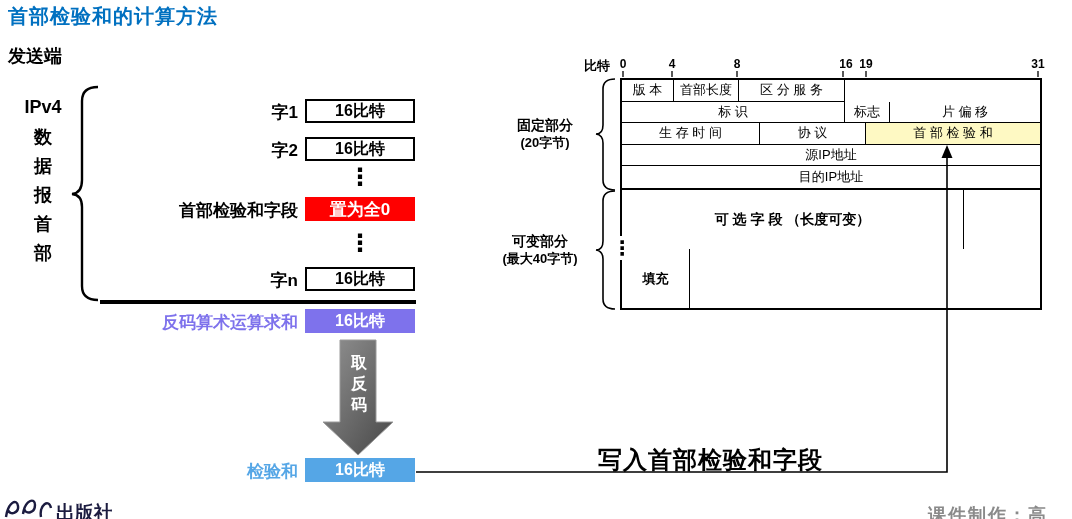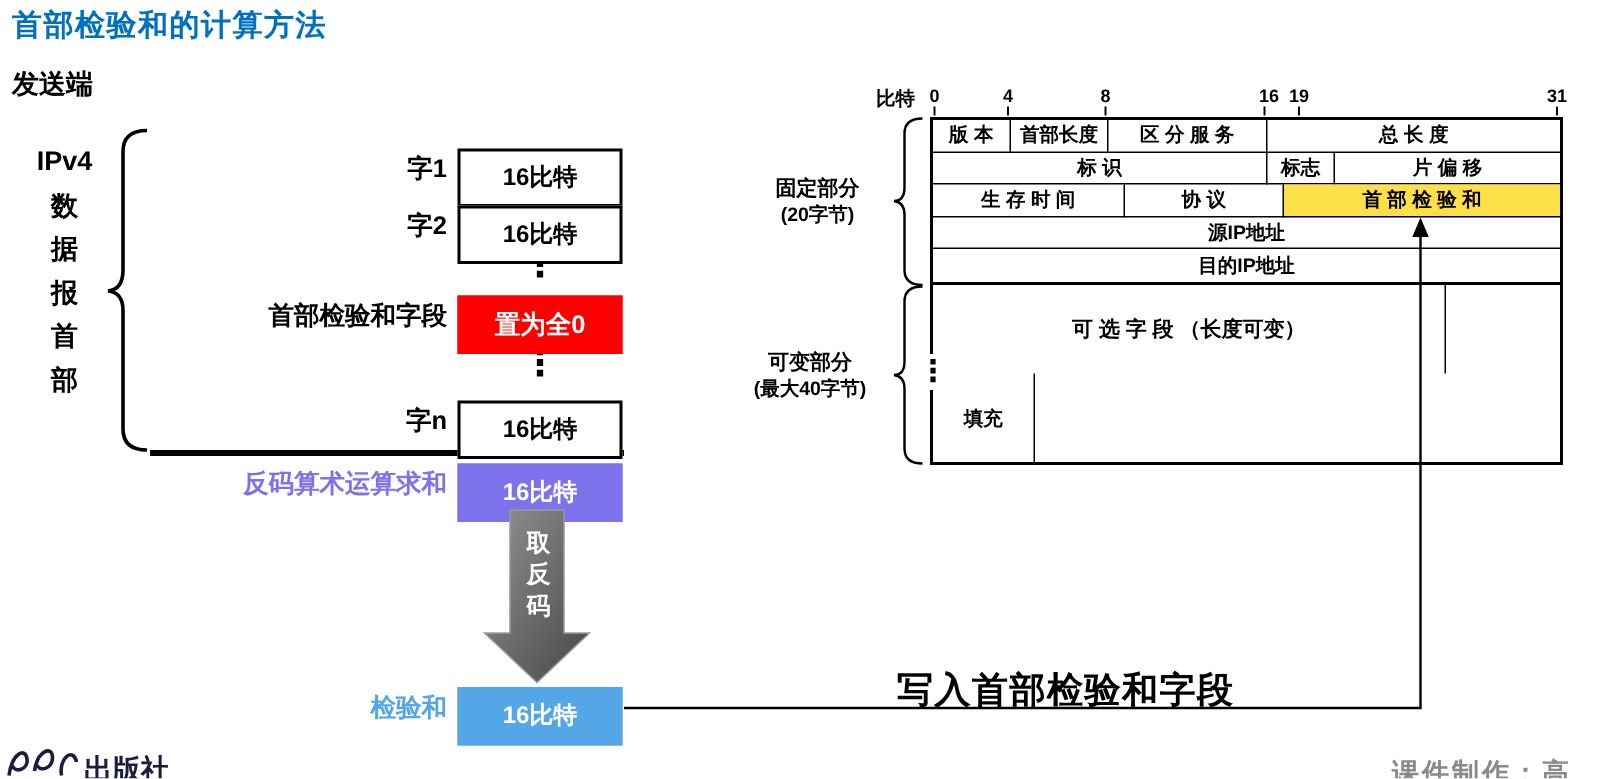--- a/index.html
+++ b/index.html
@@ -16,21 +16,21 @@
   .ipv4 .vert{width:20px;margin:3px auto 0;word-break:break-all;line-height:29px}
 
   .rowlabel{font-size:17px;font-weight:bold;text-align:right;line-height:24px}
   .lab-w1{left:230px;top:101px;width:68px}
   .lab-w2{left:230px;top:139px;width:68px}
   .lab-field{left:110px;top:199px;width:188px}
   .lab-wn{left:230px;top:269px;width:68px}
   .lab-sum{left:88px;top:311px;width:210px;color:#7E72EC}
   .lab-res{left:214px;top:460px;width:84px;color:#55A6E6}
 
-  .box{left:305px;width:110px;height:39px;border:2px solid #000;background:#fff;display:flex;align-items:center;justify-content:center;font-size:16px;font-weight:bold;z-index:2}
+  .box{left:305px;width:110px;height:24px;border:2px solid #000;background:#fff;display:flex;align-items:center;justify-content:center;font-size:16px;font-weight:bold;z-index:2}
   .box-w1{top:99px}.box-w2{top:137px}.box-wn{top:267px}
   .box.red{top:197px;background:#FF0000;border-color:#FF0000;color:#fff;font-size:17px}
   .box.purple{top:309px;background:#7E72EC;border-color:#7E72EC;color:#fff}
   .box.blue{top:458px;background:#55A6E6;border-color:#55A6E6;color:#fff}
 
   .dots{left:348px;font-size:24px;font-weight:bold;line-height:26px}
   .dots1{top:164px}.dots2{top:230px}
   .divider{left:100px;top:300px;width:316px;height:4px;background:#000}
 
   .invert-label{left:349px;top:352px;width:20px;word-break:break-all;color:#fff;font-size:16px;font-weight:bold;line-height:21px;z-index:6;text-align:center}
@@ -42,25 +42,25 @@
 
   .plabel{width:110px;text-align:center;font-weight:bold;font-size:14px;line-height:18px}
   .plabel .sub{font-size:13px}
   .fixedlab{left:490px;top:116px}
   .varlab{left:485px;top:232px}
 
   .htable{left:620px;width:422px;border:2px solid #000;display:flex;flex-direction:column;background:#fff;z-index:1}
   .fixedtab{top:78px;height:112px}
   .vartab{top:190px;height:120px;border-top:none;flex-direction:column}
   .hrow{flex:1 1 0;display:flex;min-height:0}
-  .hcell{border-right:1.5px solid #000;border-bottom:1.5px solid #000;display:flex;align-items:center;justify-content:center;font-size:13px;font-weight:bold;overflow:hidden;min-width:0}
+  .hcell{border-right:1.5px solid #000;border-bottom:1.5px solid #000;display:flex;align-items:center;justify-content:center;font-size:13px;font-weight:normal;overflow:hidden;min-width:0}
   .hcell.end{border-right:none}
   .lastrow .hcell{border-bottom:none}
-  .hl{background:#fde047}
-  .c52{width:52px}.c65{width:65px}.c106{width:106px}.c223{width:223px}.c45{width:45px}.c117{width:128px}.grow{flex:1 1 0}
+  .hl{background:#fef9c3}
+  .c52{width:52px}.c65{width:65px}.c106{width:106px}.c223{width:223px}.c45{width:45px}.c117{width:138px}.grow{flex:1 1 0}
   .vcell{border-right:1.5px solid #000;display:flex;align-items:center;justify-content:center;font-weight:bold;height:100%;min-width:0}
   .v1{width:342px;font-size:14px}.v2{width:68px;font-size:13px}.v3{flex:1 1 0;border-right:none}
   .vardots{left:612px;top:236px;width:16px;background:#fff;font-size:20px;font-weight:bold;line-height:24px;text-align:center;z-index:3}
 
   .publisher{left:56px;top:500px;font-family:"Liberation Serif","DejaVu Serif",serif;font-size:19px;font-weight:bold;color:#1c1c40}
   .credit{left:928px;top:503px;font-size:18px;font-weight:bold;color:#8a8a8a;letter-spacing:2px;white-space:nowrap}
 </style>
 </head>
 <body>
 
@@ -136,21 +136,20 @@
   <div class="abs plabel varlab">
     <div>可变部分</div>
     <div class="sub">(最大40字节)</div>
   </div>
 
   <div class="abs htable fixedtab">
     <div class="hrow">
       <div class="hcell c52">版 本</div>
       <div class="hcell c65">首部长度</div>
       <div class="hcell c106">区 分 服 务</div>
-      <div class="hcell grow end">总 长 度</div>
     </div>
     <div class="hrow">
       <div class="hcell c223">标  识</div>
       <div class="hcell c45">标志</div>
       <div class="hcell grow end">片 偏 移</div>
     </div>
     <div class="hrow">
       <div class="hcell c117">生 存 时 间</div>
       <div class="hcell c106">协  议</div>
       <div class="hcell grow end hl">首 部 检 验 和</div>

